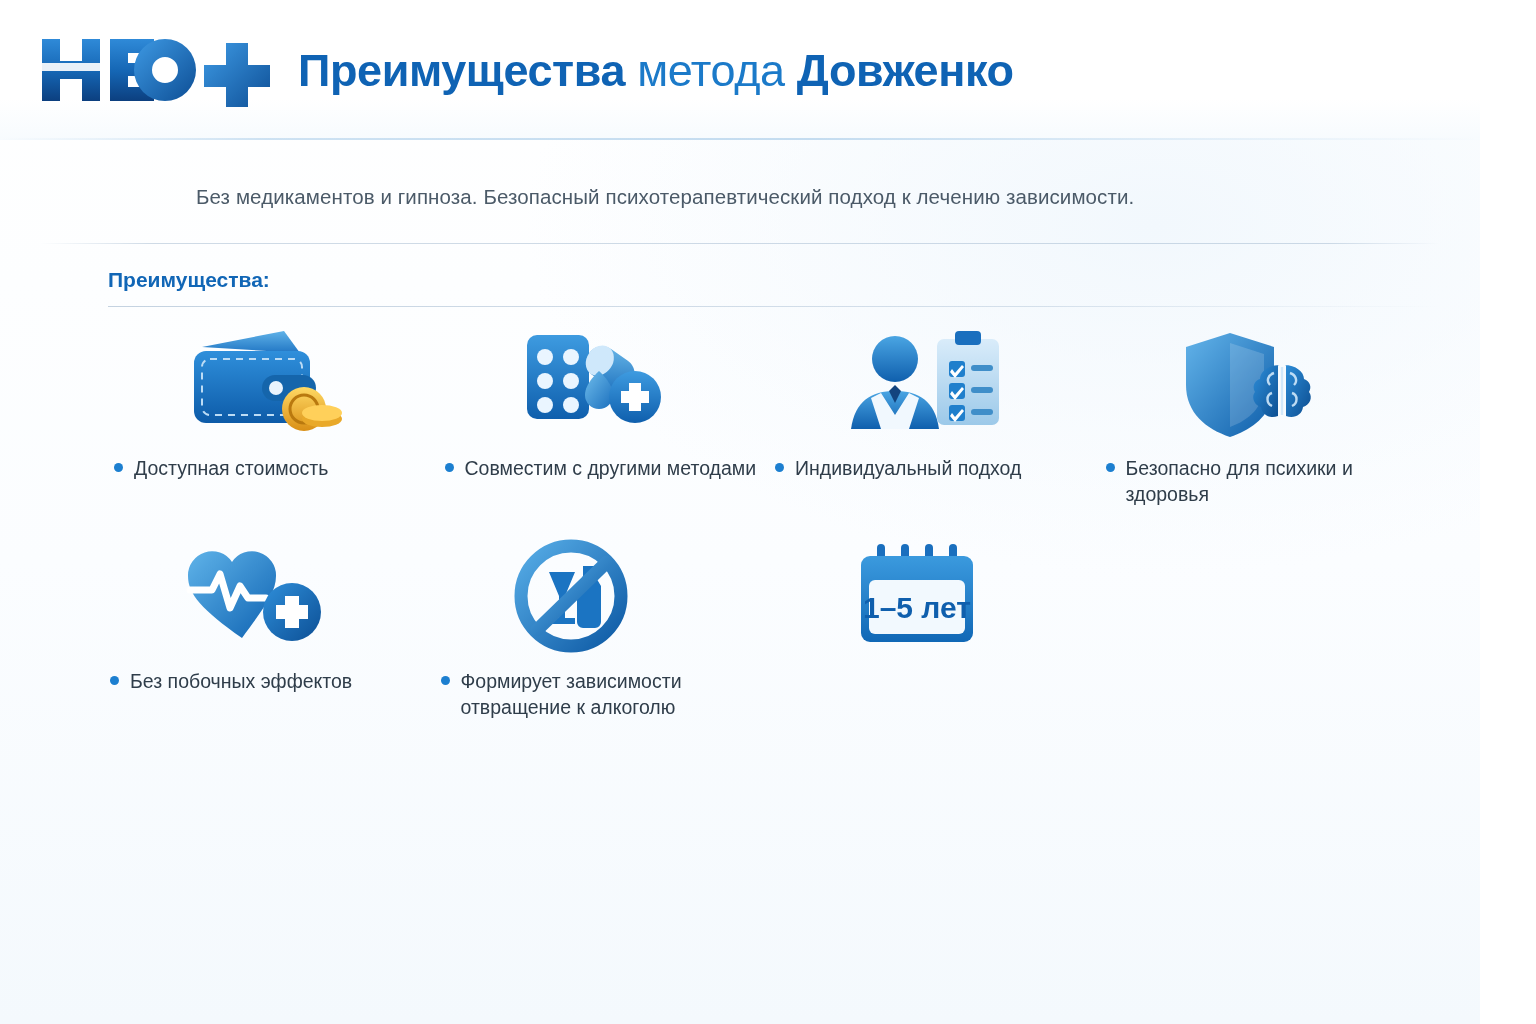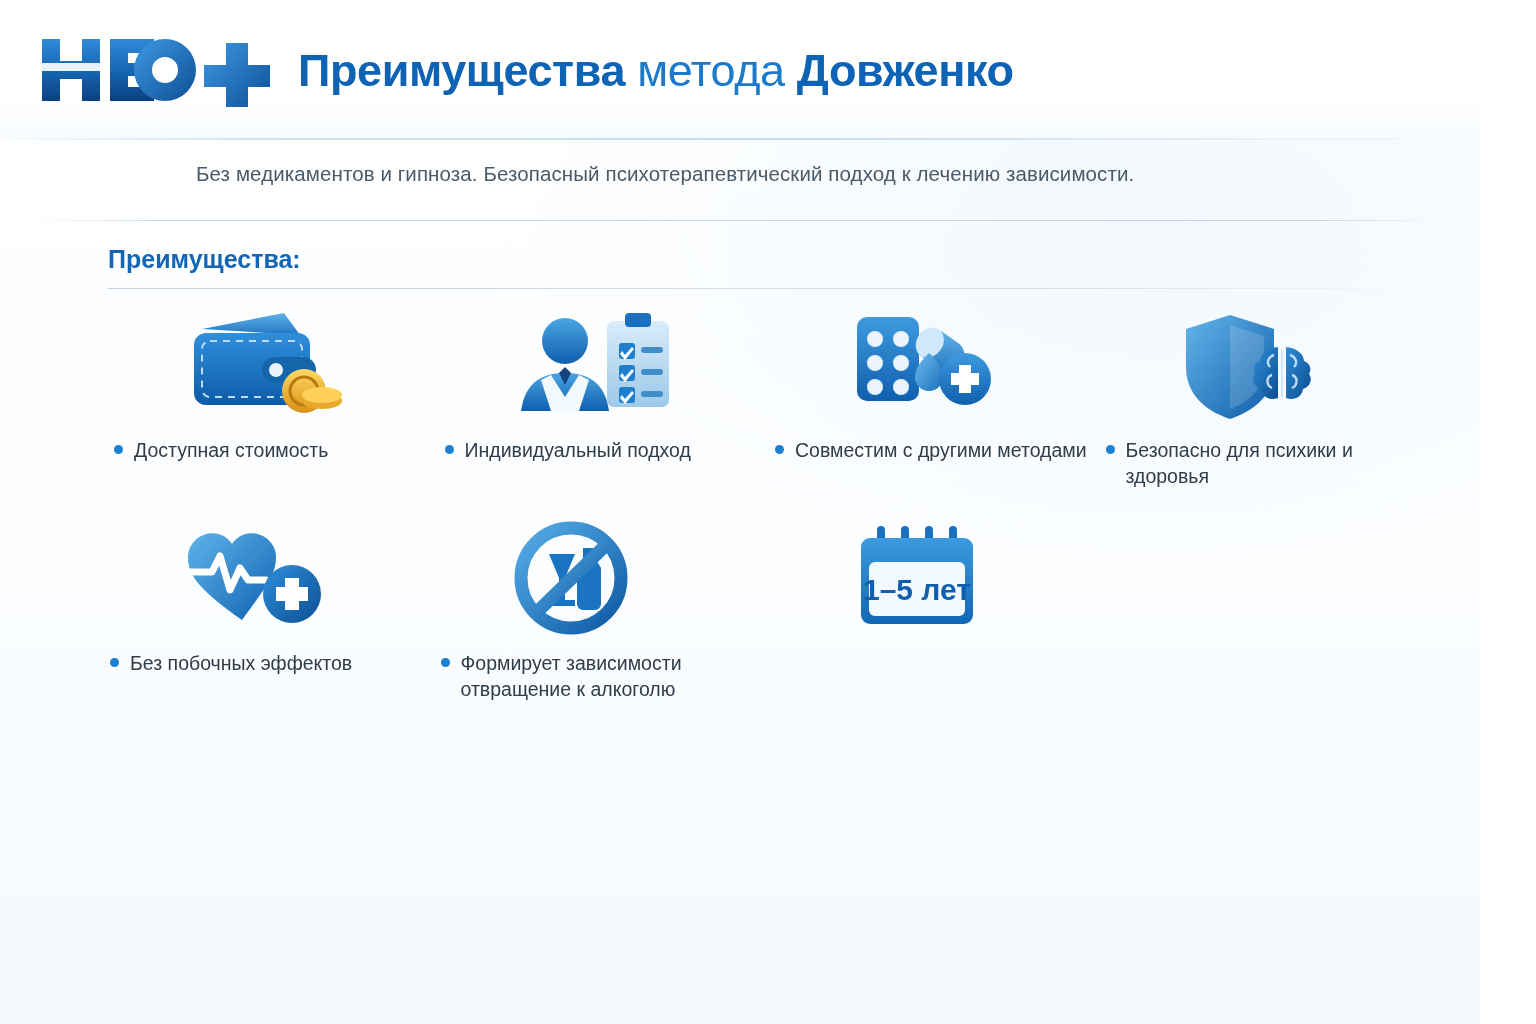--- a/index.html
+++ b/index.html
@@ -53,38 +53,39 @@
     color: #0f6cc0;
     letter-spacing: -0.4px;
     white-space: nowrap;
   }
   .title .b { font-weight: bold; color: #0f63b4; }
   .title .l { font-weight: normal; color: #1b7ac9; }
 
   
   .subtitle-wrap {
     position: relative;
-    padding: 22px 40px 0 196px;
+    padding: 38px 40px 0 196px;
+    margin-top: 7px;
   }
   .subtitle {
     font-size: 20.5px;
     color: #4b5a68;
     letter-spacing: 0.1px;
   }
   .divider {
     margin: 34px 40px 0 40px;
     height: 1px;
     background: linear-gradient(90deg, rgba(150,175,200,0) 0%, rgba(150,175,200,0.45) 8%, rgba(150,175,200,0.45) 92%, rgba(150,175,200,0) 100%);
   }
 
   
   .section-label {
     position: relative;
     margin: 24px 40px 0 108px;
-    font-size: 25px;
+    font-size: 21px;
     font-weight: bold;
     color: #1166b6;
   }
   .rule {
     margin: 14px 40px 0 108px;
     height: 1px;
     background: linear-gradient(90deg, rgba(150,175,200,0.55) 0%, rgba(150,175,200,0.35) 70%, rgba(150,175,200,0) 100%);
   }
 
   
@@ -241,20 +242,55 @@
           <circle cx="96" cy="63" r="7" fill="#eaf4fd"></circle>
           <circle cx="124" cy="84" r="22" fill="url(#gc)"></circle>
           <circle cx="124" cy="84" r="14" fill="none" stroke="#b9790f" stroke-width="3"></circle>
           <ellipse cx="142" cy="94" rx="20" ry="8" fill="#e9a92a"></ellipse>
           <ellipse cx="142" cy="88" rx="20" ry="8" fill="#ffd05a"></ellipse>
         </svg>
       </div>
       <div class="cap">
         <span class="bullet"></span>
         <span class="cap-text">Доступная стоимость</span>
+      </div>
+    </div>
+
+    <div class="cell">
+      <div class="icon-box">
+        <svg width="170" height="118" viewBox="0 0 170 118" aria-hidden="true">
+          <defs>
+            <linearGradient id="p1" x1="0" y1="0" x2="0" y2="1">
+              <stop offset="0%" stop-color="#3e9be0"></stop>
+                <stop offset="100%" stop-color="#0f5fad"></stop>
+            </linearGradient>
+            <linearGradient id="p2" x1="0" y1="0" x2="1" y2="1">
+              <stop offset="0%" stop-color="#6fbdec"></stop>
+                <stop offset="100%" stop-color="#1b6fbd"></stop>
+            </linearGradient>
+          </defs>
+          <rect x="16" y="10" width="62" height="84" rx="10" fill="url(#p1)"></rect>
+          <circle cx="34" cy="32" r="8" fill="#eaf5ff"></circle>
+            <circle cx="60" cy="32" r="8" fill="#eaf5ff"></circle>
+          <circle cx="34" cy="56" r="8" fill="#eaf5ff"></circle>
+            <circle cx="60" cy="56" r="8" fill="#eaf5ff"></circle>
+          <circle cx="34" cy="80" r="8" fill="#eaf5ff"></circle>
+            <circle cx="60" cy="80" r="8" fill="#eaf5ff"></circle>
+          <g transform="rotate(35 96 48)">
+            <rect x="70" y="26" width="52" height="32" rx="16" fill="url(#p2)"></rect>
+            <rect x="70" y="26" width="26" height="32" rx="16" fill="#cfe8fb"></rect>
+          </g>
+          <path d="M74 70 c0-12 14-24 14-24 s14 12 14 24 a14 14 0 0 1 -28 0 Z" fill="url(#p2)"></path>
+          <circle cx="124" cy="72" r="26" fill="url(#p1)"></circle>
+          <path d="M118 58 h12 v8 h8 v12 h-8 v8 h-12 v-8 h-8 V66 h8 Z" fill="#ffffff"></path>
+        </svg>
+      </div>
+      <div class="cap">
+        <span class="bullet"></span>
+        <span class="cap-text">Совместим с другими методами</span>
       </div>
     </div>
 
     <div class="cell">
       <div class="icon-box">
         <svg width="170" height="118" viewBox="0 0 170 118" aria-hidden="true">
           <defs>
             <linearGradient id="d1" x1="0" y1="0" x2="0" y2="1">
               <stop offset="0%" stop-color="#4aa5e3"></stop>
                 <stop offset="100%" stop-color="#0f5fad"></stop>
@@ -290,55 +326,20 @@
       <div class="cap">
         <span class="bullet"></span>
         <span class="cap-text">Индивидуальный подход</span>
       </div>
     </div>
 
     <div class="cell">
       <div class="icon-box">
         <svg width="170" height="118" viewBox="0 0 170 118" aria-hidden="true">
           <defs>
-            <linearGradient id="p1" x1="0" y1="0" x2="0" y2="1">
-              <stop offset="0%" stop-color="#3e9be0"></stop>
-                <stop offset="100%" stop-color="#0f5fad"></stop>
-            </linearGradient>
-            <linearGradient id="p2" x1="0" y1="0" x2="1" y2="1">
-              <stop offset="0%" stop-color="#6fbdec"></stop>
-                <stop offset="100%" stop-color="#1b6fbd"></stop>
-            </linearGradient>
-          </defs>
-          <rect x="16" y="10" width="62" height="84" rx="10" fill="url(#p1)"></rect>
-          <circle cx="34" cy="32" r="8" fill="#eaf5ff"></circle>
-            <circle cx="60" cy="32" r="8" fill="#eaf5ff"></circle>
-          <circle cx="34" cy="56" r="8" fill="#eaf5ff"></circle>
-            <circle cx="60" cy="56" r="8" fill="#eaf5ff"></circle>
-          <circle cx="34" cy="80" r="8" fill="#eaf5ff"></circle>
-            <circle cx="60" cy="80" r="8" fill="#eaf5ff"></circle>
-          <g transform="rotate(35 96 48)">
-            <rect x="70" y="26" width="52" height="32" rx="16" fill="url(#p2)"></rect>
-            <rect x="70" y="26" width="26" height="32" rx="16" fill="#cfe8fb"></rect>
-          </g>
-          <path d="M74 70 c0-12 14-24 14-24 s14 12 14 24 a14 14 0 0 1 -28 0 Z" fill="url(#p2)"></path>
-          <circle cx="124" cy="72" r="26" fill="url(#p1)"></circle>
-          <path d="M118 58 h12 v8 h8 v12 h-8 v8 h-12 v-8 h-8 V66 h8 Z" fill="#ffffff"></path>
-        </svg>
-      </div>
-      <div class="cap">
-        <span class="bullet"></span>
-        <span class="cap-text">Совместим с другими методами</span>
-      </div>
-    </div>
-
-    <div class="cell">
-      <div class="icon-box">
-        <svg width="170" height="118" viewBox="0 0 170 118" aria-hidden="true">
-          <defs>
             <linearGradient id="s1" x1="0" y1="0" x2="1" y2="1">
               <stop offset="0%" stop-color="#63b4ea"></stop>
                 <stop offset="100%" stop-color="#0e5da9"></stop>
             </linearGradient>
             <linearGradient id="s2" x1="0" y1="0" x2="1" y2="1">
               <stop offset="0%" stop-color="#2e8fda"></stop>
                 <stop offset="100%" stop-color="#0c4d90"></stop>
             </linearGradient>
           </defs>
           <path d="M58 8 l44 14 v38 c0 28-20 44-44 52 C34 104 14 88 14 60 V22 Z" fill="url(#s1)"></path>

